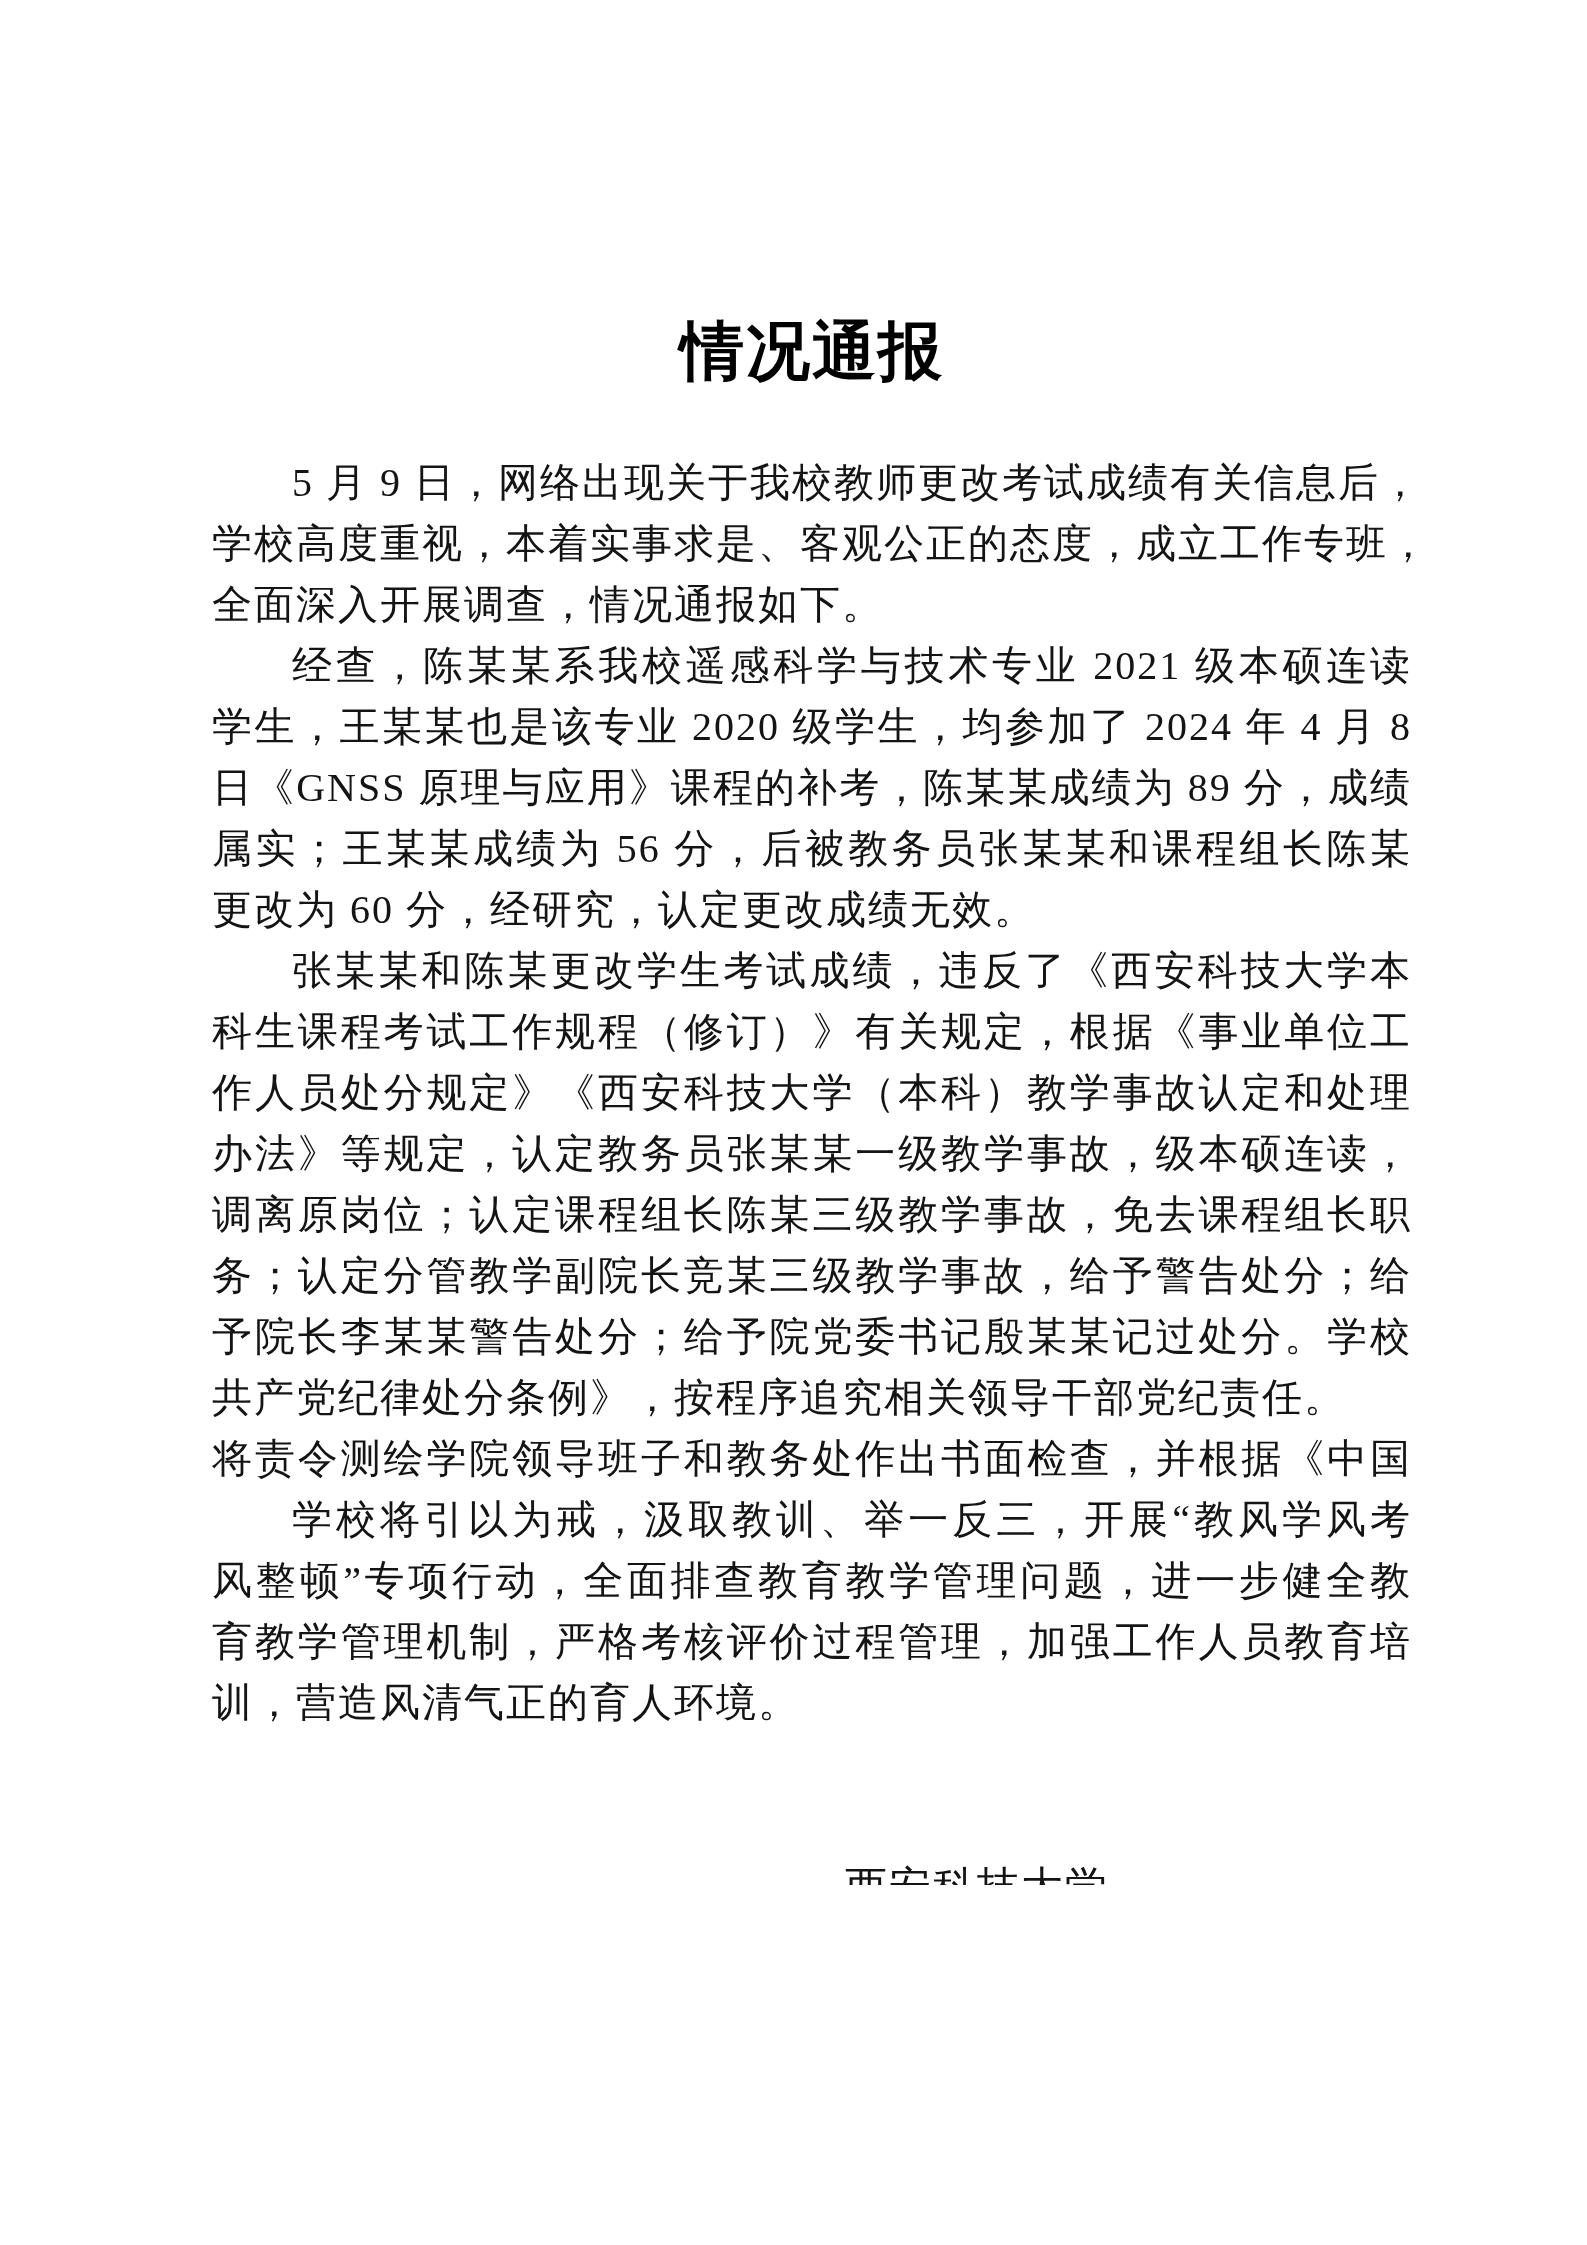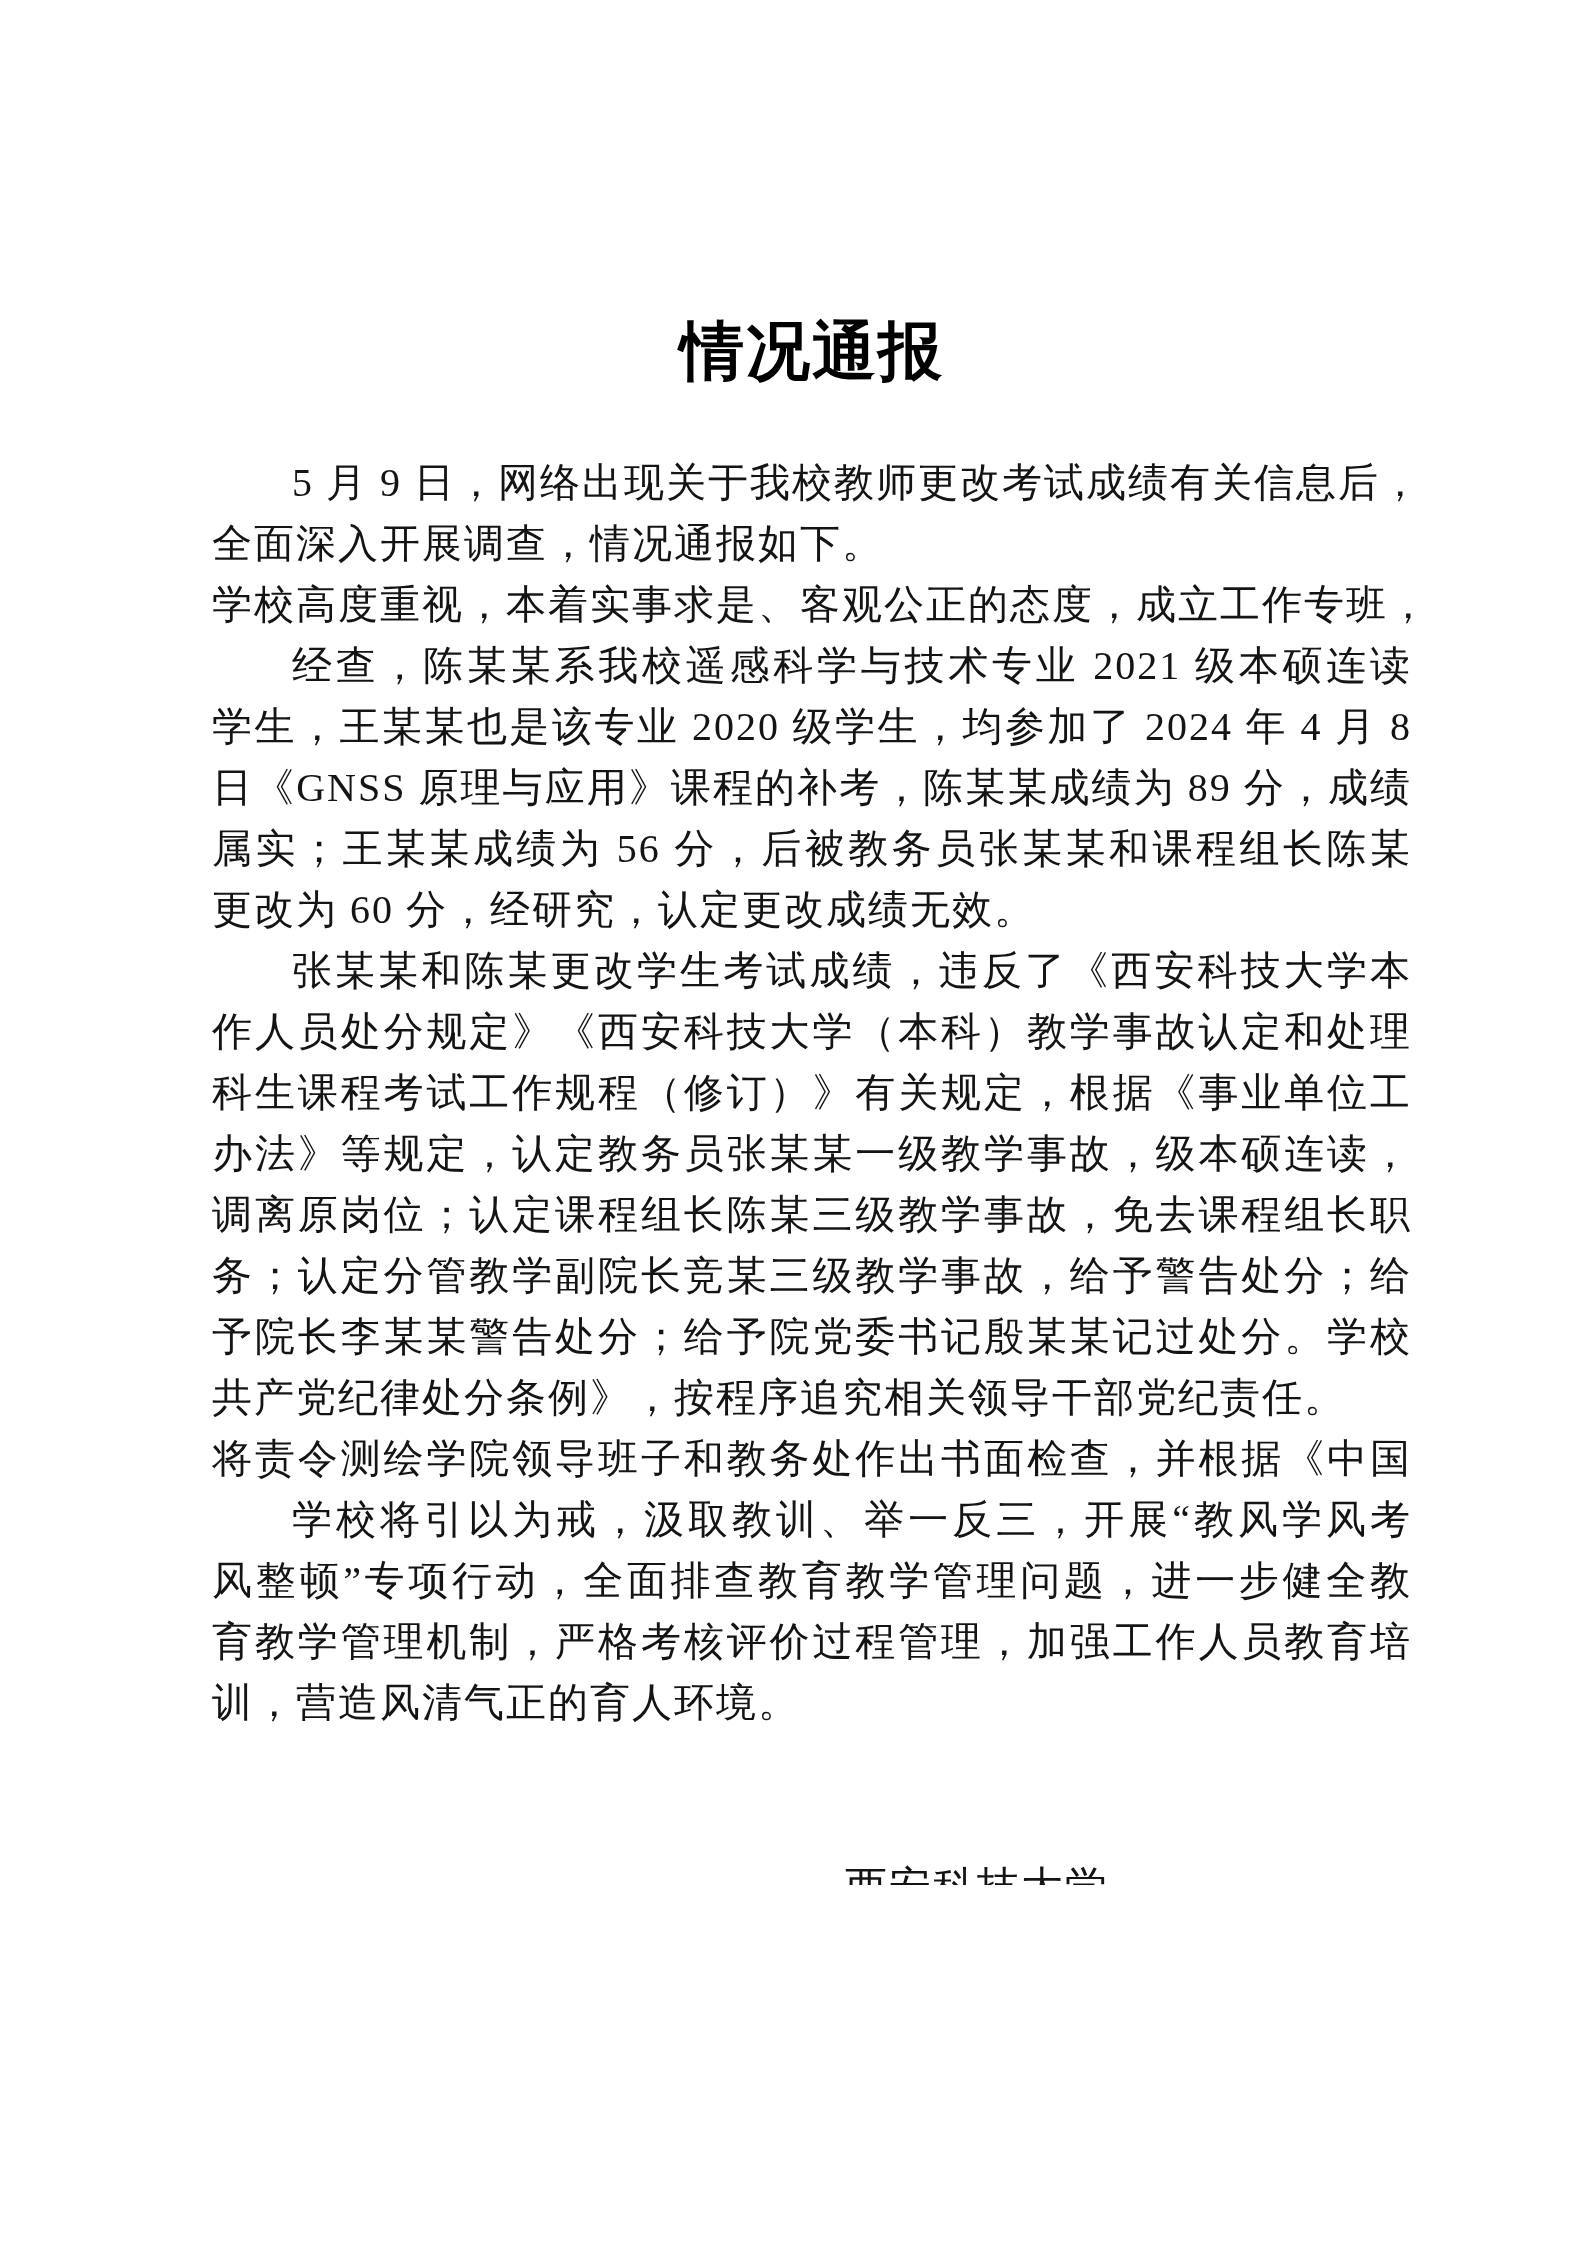--- a/index.html
+++ b/index.html
@@ -83,34 +83,34 @@
 </style>
 </head>
 <body>
 
 <div class="page">
   <h1 class="doc-title">情况通报</h1>
 
   <div class="doc-body">
       <div class="paragraph">
         <div class="line first">5 月 9 日，网络出现关于我校教师更改考试成绩有关信息后，</div>
+        <div class="line">学校高度重视，本着实事求是、客观公正的态度，成立工作专班，</div>
         <div class="line last">全面深入开展调查，情况通报如下。</div>
-        <div class="line">学校高度重视，本着实事求是、客观公正的态度，成立工作专班，</div>
       </div>
       <div class="paragraph">
         <div class="line first">经查，陈某某系我校遥感科学与技术专业 2021 级本硕连读</div>
         <div class="line">学生，王某某也是该专业 2020 级学生，均参加了 2024 年 4 月 8</div>
         <div class="line">日《GNSS 原理与应用》课程的补考，陈某某成绩为 89 分，成绩</div>
         <div class="line">属实；王某某成绩为 56 分，后被教务员张某某和课程组长陈某</div>
         <div class="line last">更改为 60 分，经研究，认定更改成绩无效。</div>
       </div>
       <div class="paragraph">
         <div class="line first">张某某和陈某更改学生考试成绩，违反了《西安科技大学本</div>
+        <div class="line">科生课程考试工作规程（修订）》有关规定，根据《事业单位工</div>
         <div class="line">作人员处分规定》《西安科技大学（本科）教学事故认定和处理</div>
-        <div class="line">科生课程考试工作规程（修订）》有关规定，根据《事业单位工</div>
         <div class="line">办法》等规定，认定教务员张某某一级教学事故，级本硕连读，</div>
         <div class="line">调离原岗位；认定课程组长陈某三级教学事故，免去课程组长职</div>
         <div class="line">务；认定分管教学副院长竞某三级教学事故，给予警告处分；给</div>
         <div class="line">予院长李某某警告处分；给予院党委书记殷某某记过处分。学校</div>
         <div class="line last">共产党纪律处分条例》，按程序追究相关领导干部党纪责任。</div>
         <div class="line">将责令测绘学院领导班子和教务处作出书面检查，并根据《中国</div>
       </div>
       <div class="paragraph">
         <div class="line first">学校将引以为戒，汲取教训、举一反三，开展“教风学风考</div>
         <div class="line">风整顿”专项行动，全面排查教育教学管理问题，进一步健全教</div>

